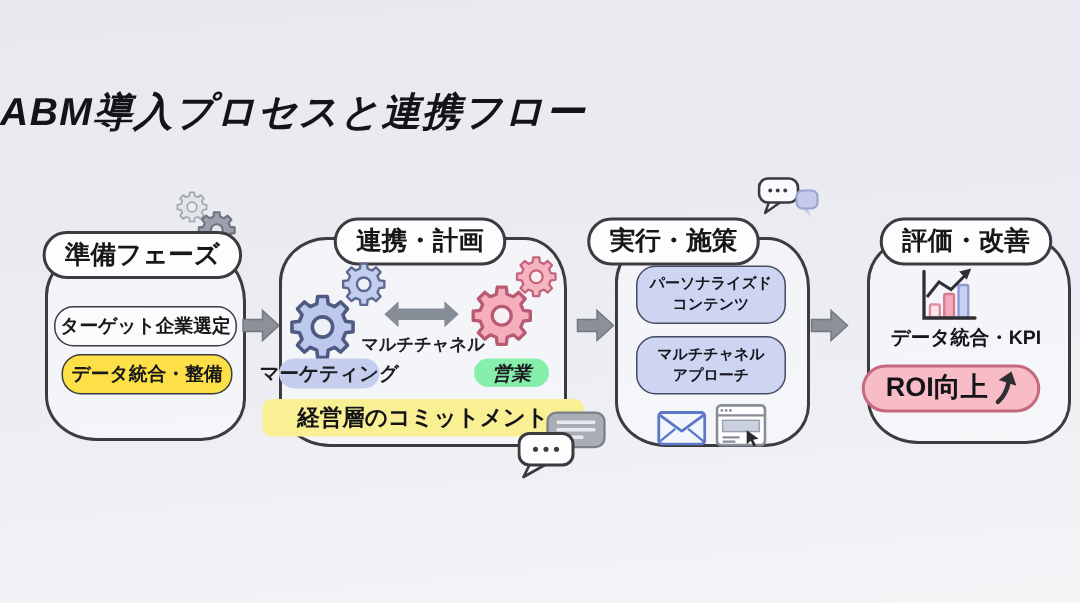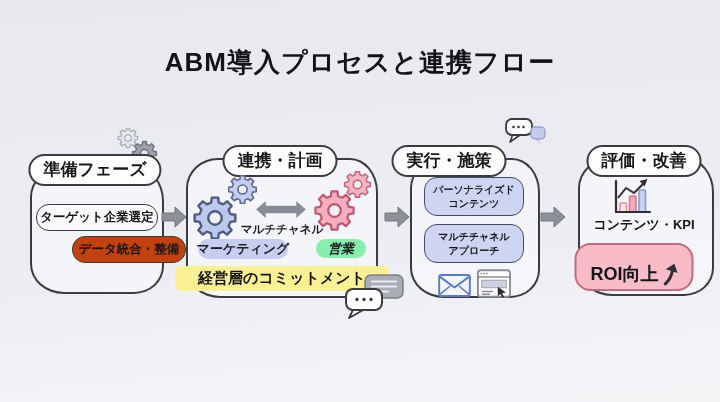--- a/index.html
+++ b/index.html
@@ -5,40 +5,40 @@
   html,body{margin:0;padding:0;}
   body{
     width:720px;height:402px;overflow:hidden;
     font-family:"Liberation Sans","DejaVu Sans",sans-serif;
     background:linear-gradient(175deg,#e7e9ef 0%,#ebedf2 55%,#f4f5f7 100%);
     position:relative;color:#17171a;
   }
   .abs{position:absolute;}
   
   .slide-title{
-    position:absolute;top:45px;left:0;width:720px;text-align:center;
-    font-size:26px;font-weight:800;letter-spacing:1px;color:#141418;
+    position:absolute;top:57px;left:0;width:720px;
+    font-size:26px;font-weight:800;letter-spacing:1px;color:#141418;font-style:italic;
   }
   
   .stage-box{
     position:absolute;border:2.2px solid #3b3b41;background:rgba(252,252,254,.55);
     border-radius:32px 28px 30px 34px / 30px 34px 28px 30px;
   }
   .stage-pill{
     position:absolute;transform:translateX(-50%);
     background:#fdfdfe;border:2.2px solid #3b3b41;border-radius:17px;
     padding:4px 13px;font-size:17px;font-weight:800;white-space:nowrap;line-height:1.2;
   }
   
   .item-pill{
     position:absolute;border:1.8px solid #3b3b41;border-radius:13px;
     font-size:12.5px;font-weight:700;display:flex;align-items:center;justify-content:center;
     white-space:nowrap;background:#fbfbfd;
   }
-  .item-pill.gray{background:#c2410c;margin-left:31px;}
+  .item-pill.gray{background:#fde047;}
   
   .badge{
     position:absolute;border-radius:10px;font-size:13px;font-weight:700;
     display:flex;align-items:center;justify-content:center;white-space:nowrap;color:#1d1d22;
   }
   .badge.marketing{background:#c6ceef;}
   .badge.sales{background:#86efac;font-style:italic;}
   .dialog-label{
     position:absolute;transform:translateX(-50%);font-size:11.5px;font-weight:700;
     white-space:nowrap;color:#1d1d22;
@@ -52,21 +52,21 @@
     position:absolute;background:#cdd5f2;border:1.6px solid #464b63;border-radius:13px;
     font-size:10px;font-weight:700;line-height:1.32;text-align:center;
     display:flex;align-items:center;justify-content:center;white-space:pre-line;color:#16161c;
   }
   
   .kpi-label{
     position:absolute;transform:translateX(-50%);font-size:13px;font-weight:700;white-space:nowrap;
   }
   .roi-pill{
     position:absolute;transform:translateX(-50%);background:#f8bcc6;border:2.2px solid #c4697e;
-    border-radius:16px;padding:17px 12px 3px 14px;display:flex;align-items:center;gap:4px;
+    border-radius:16px;padding:1px 12px 3px 14px;display:flex;align-items:center;gap:4px;
     font-size:18px;font-weight:800;white-space:nowrap;color:#141418;
   }
   svg{display:block;}
   
   .gbody{fill:var(--gf,#ccc);stroke:var(--gs,#555);stroke-width:3;stroke-linejoin:round;}
   .ghole{fill:var(--gh,#f1f2f6);stroke:var(--gs,#555);stroke-width:3;}
 </style>
 </head>
 <body>
 
@@ -121,21 +121,21 @@
     </svg>
   <svg class="abs" style="left:313px;top:189px;--gf:#f6aebc;--gs:#b95a73;--gh:#f6f0f2" width="43" height="43" viewBox="-29 -29 58 58">
       <use href="#gear8"></use>
     </svg>
 
   <svg class="abs" style="left:256px;top:199px;" width="50" height="21" viewBox="0 0 52 22">
     <polygon points="0,11 10,2 10,7 42,7 42,2 52,11 42,20 42,15 10,15 10,20" fill="#878d96"></polygon>
   </svg>
   <div class="dialog-label" style="left:282px;top:222px;">マルチチャネル</div>
 
-  <div class="badge marketing" style="left:186px;top:239px;width:90px;height:20px;margin-left:12px;">マーケティング</div>
+  <div class="badge marketing" style="left:186px;top:239px;width:67px;height:20px;">マーケティング</div>
   <div class="badge sales" style="left:316px;top:239px;width:50px;height:19px;">営業</div>
 
   <div class="commitment" style="left:282px;top:266px;">経営層のコミットメント</div>
 
   <svg class="abs" style="left:345px;top:274px;" width="62" height="46" viewBox="0 0 62 46">
     <path d="M27,23 L20,33 L35,24 Z" fill="#a9adb6"></path>
     <rect x="20" y="1" width="38" height="23" rx="6" fill="#a9adb6" stroke="#7b7f88" stroke-width="1.5"></rect>
     <path d="M27,7.5 H51 M27,12.5 H51 M27,17.5 H43" stroke="#e9eaee" stroke-width="2.2" stroke-linecap="round"></path>
     <path d="M9,34 L4,44 L20,35 Z" fill="#fdfdfe" stroke="#3a3a40" stroke-width="1.8" stroke-linejoin="round"></path>
     <rect x="1" y="15" width="36" height="21" rx="7" fill="#fdfdfe" stroke="#3a3a40" stroke-width="2"></rect>
@@ -191,21 +191,21 @@
   <div class="stage-pill" style="left:644px;top:145px;">評価・改善</div>
 
   <svg class="abs" style="left:609px;top:177px;" width="44" height="40" viewBox="0 0 44 40">
     <rect x="11" y="26" width="6.5" height="9" rx="1" fill="#fbe6ea" stroke="#df8ea1" stroke-width="1.6"></rect>
     <rect x="20.5" y="19" width="6.5" height="16" rx="1" fill="#f3abbb" stroke="#d37b90" stroke-width="1.6"></rect>
     <rect x="30" y="13" width="6.5" height="22" rx="1" fill="#c6d0f2" stroke="#8d9bd0" stroke-width="1.6"></rect>
     <path d="M7,4 L7,35 L41,35" fill="none" stroke="#2e2e33" stroke-width="2.2" stroke-linecap="round"></path>
     <path d="M9,21 L17,11 L25,16 L36,5" fill="none" stroke="#2e2e33" stroke-width="2"></path>
     <polygon points="38.5,2 30.5,4 35.5,9.5" fill="#2e2e33"></polygon>
   </svg>
-  <div class="kpi-label" style="left:644px;top:216px;">コンテンツ・KPI</div>
+  <div class="kpi-label" style="left:644px;top:216px;">データ統合・KPI</div>
 
   <div class="roi-pill" style="left:634px;top:243px;">
     <span>ROI向上</span>
     <svg width="17" height="23" viewBox="0 0 18 24">
       <path d="M3,22 Q9,16.5 10.5,8" fill="none" stroke="#2e2e33" stroke-width="3.2" stroke-linecap="round"></path>
       <polygon points="12.5,0.5 3.5,6.5 16,10.5" fill="#2e2e33"></polygon>
     </svg>
   </div>
 
 </div>

